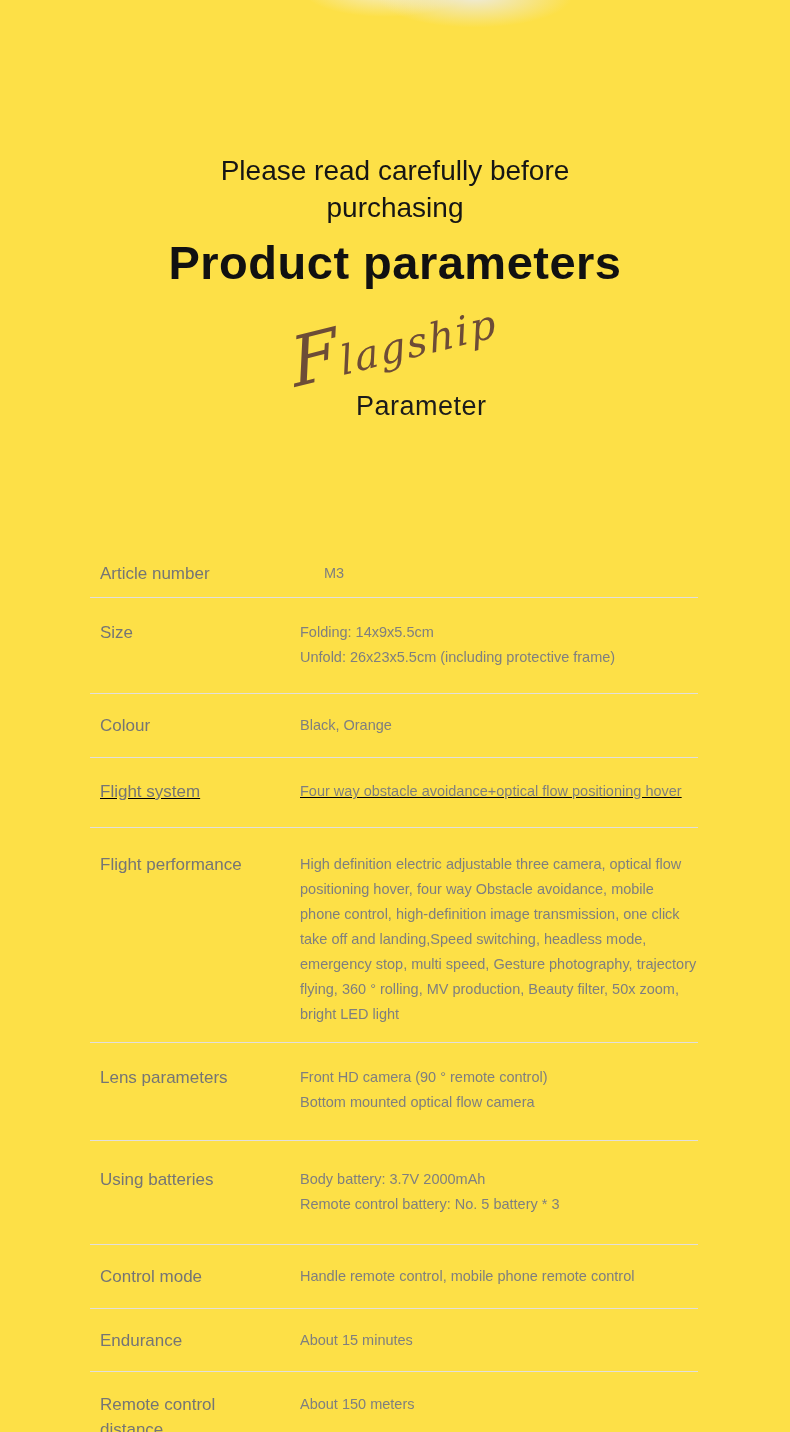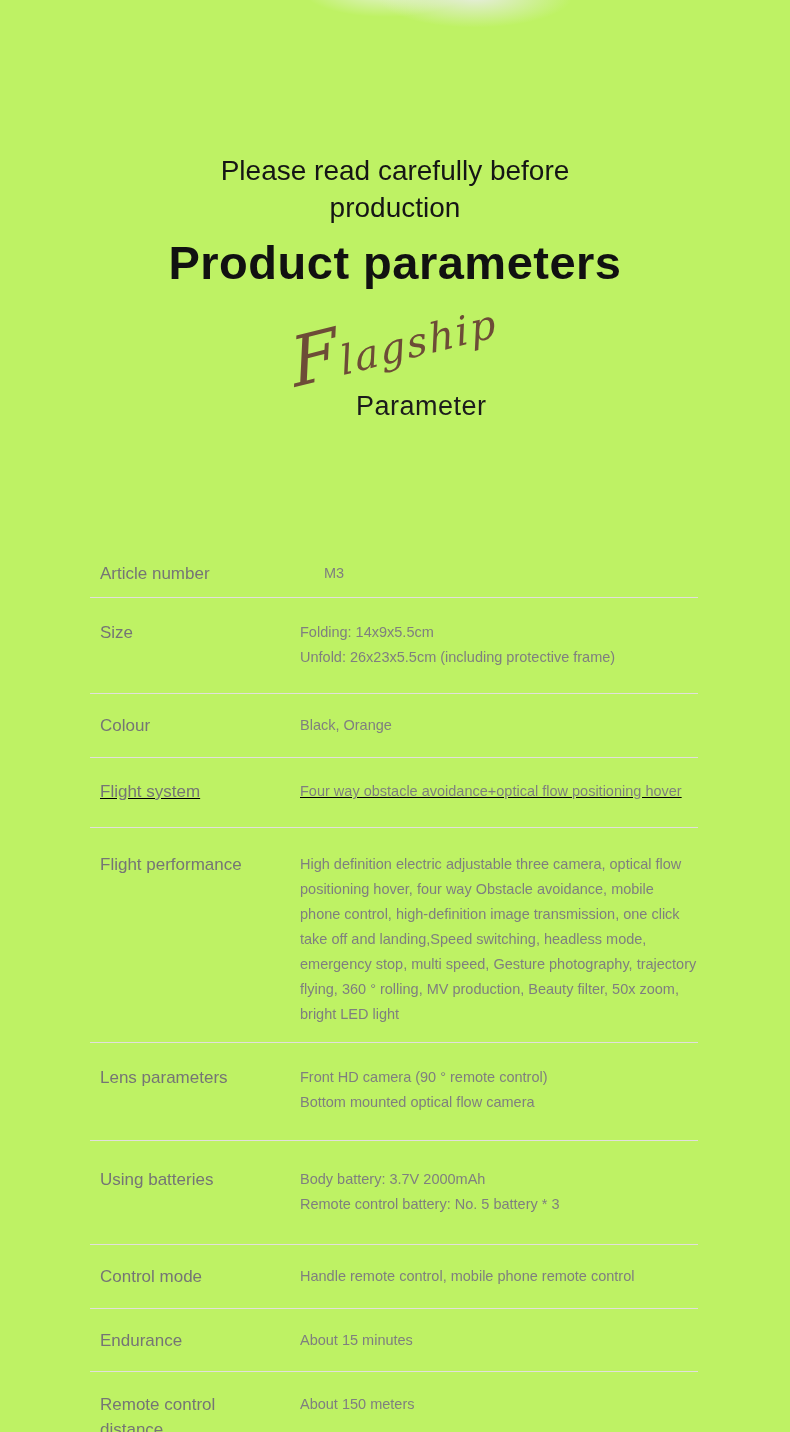--- a/index.html
+++ b/index.html
@@ -10,21 +10,21 @@
     --heading:#151515;
   }
   *{margin:0;padding:0;box-sizing:border-box;}
   html,body{background:#ffffff;}
   body{
     width:790px;height:1432px;
     font-family:"Liberation Sans", sans-serif;
     position:relative;
     overflow:hidden;
   }
-  .page{position:relative;width:790px;height:1432px;background:#bef264;}
+  .page{position:relative;width:790px;height:1432px;background:#fde047;}
 
   
   .top-smudge{
     position:absolute;top:-18px;left:270px;width:330px;height:70px;
     background:
       radial-gradient(ellipse 140px 45px at 62% 20%, rgba(236,236,238,0.9), rgba(255,255,255,0) 70%),
       radial-gradient(ellipse 120px 40px at 35% 10%, rgba(242,242,244,0.8), rgba(255,255,255,0) 70%);
     pointer-events:none;
   }
 
@@ -89,21 +89,21 @@
 </style>
 </head>
 <body>
 
 <div class="page">
 
   <div class="top-smudge"></div>
 
   <div class="notice">
     <div>Please read carefully before</div>
-    <div>production</div>
+    <div>purchasing</div>
   </div>
 
   <h1 class="title">Product parameters</h1>
 
   <div class="badge">
     <span class="script">Flagship</span>
     <span class="badge-sub">Parameter</span>
   </div>
 
   <div class="spec-table" id="spec-table">

